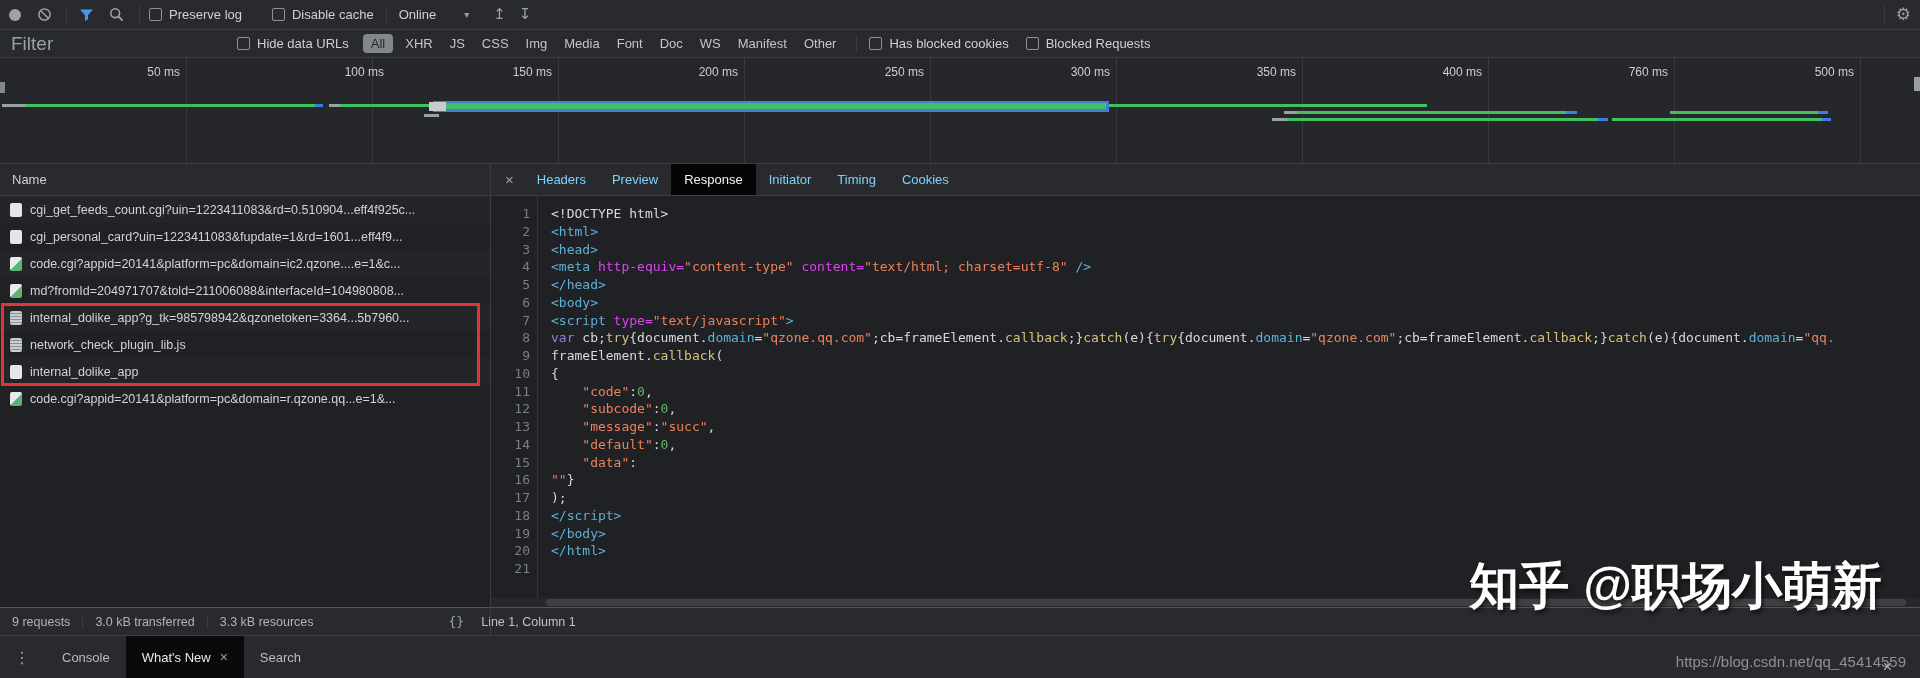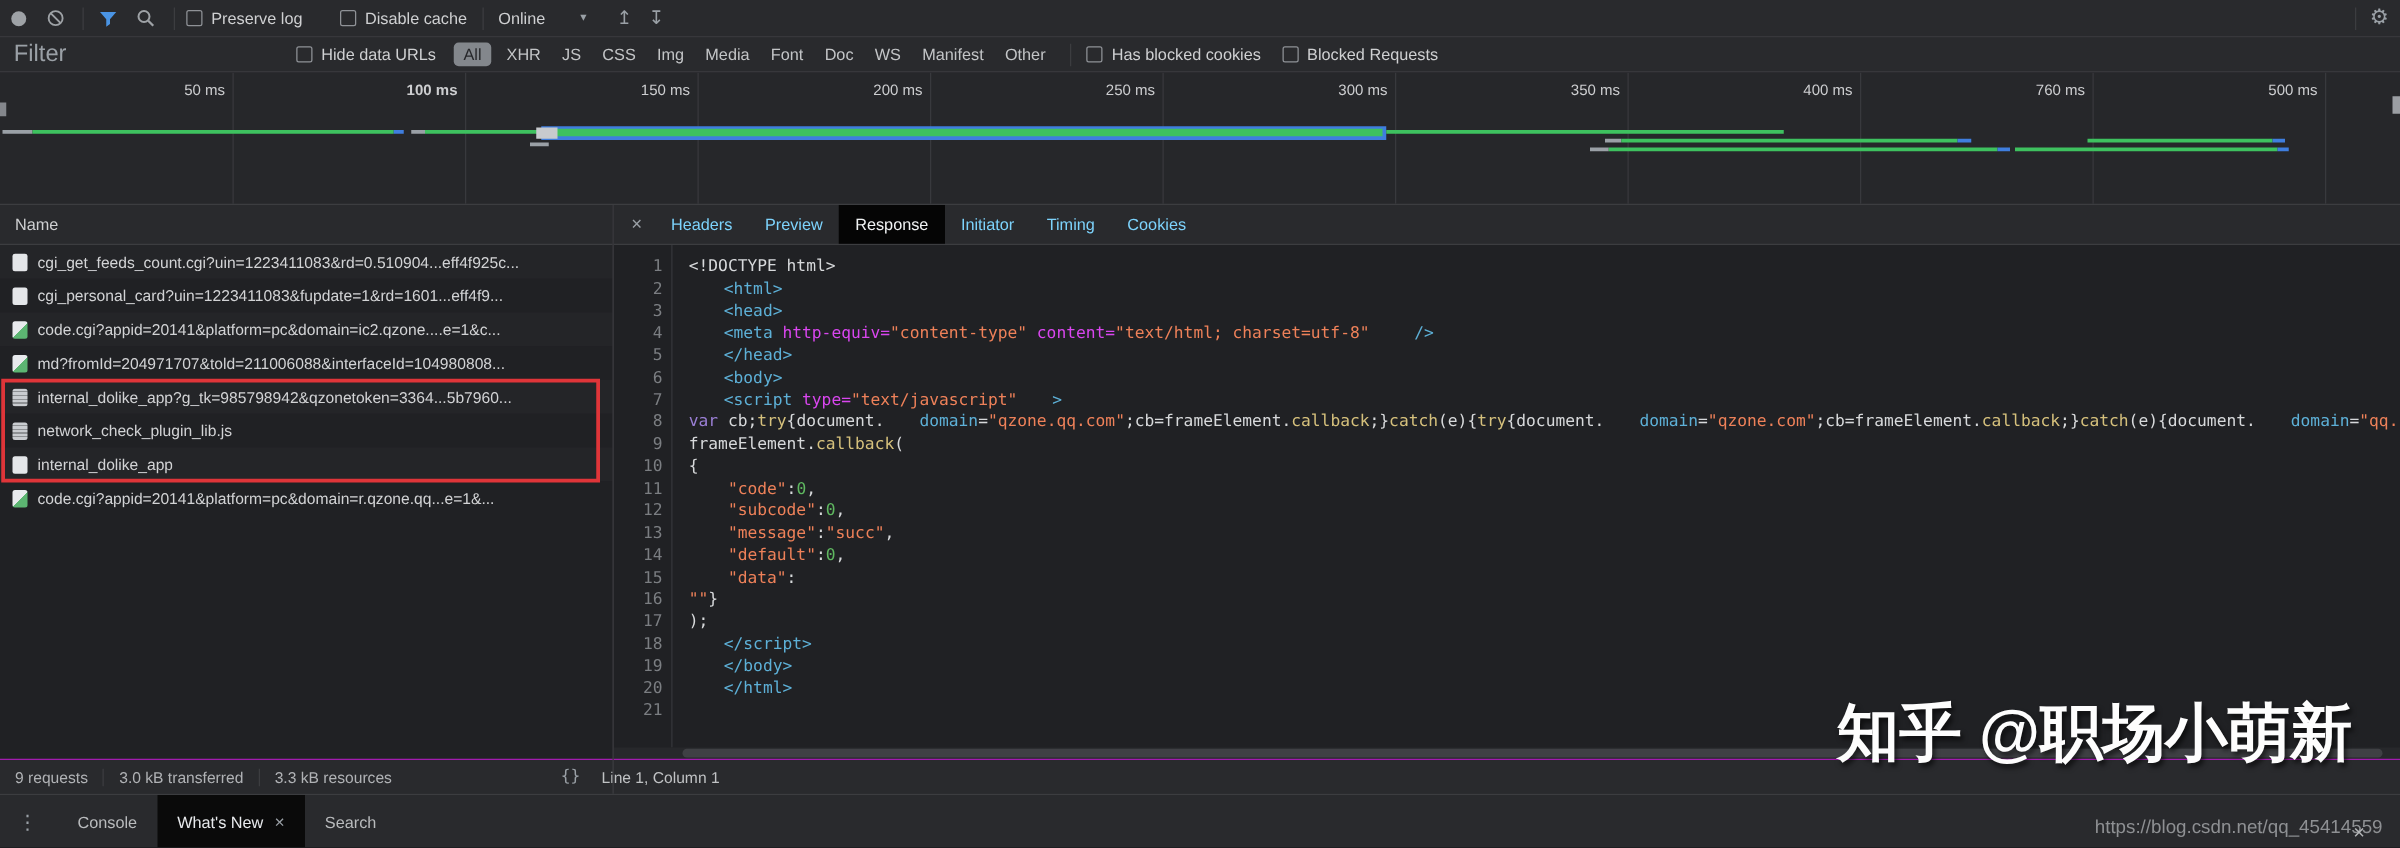--- a/index.html
+++ b/index.html
@@ -64,21 +64,21 @@
           border-bottom:1px solid #3c3d40;box-sizing:border-box;display:flex;align-items:stretch;}
   .closex{color:#9aa0a6;font-size:15px;align-self:center;margin:0 10px 0 14px;}
   .tab{line-height:31px;padding:0 13px;font-size:13px;color:#7dd3fc;}
   .tab.act{background:#050505;color:#f1f3f4;}
   #code{position:absolute;left:491px;top:196px;width:1429px;height:401px;overflow:hidden;padding-top:9px;
         font-family:"DejaVu Sans Mono",monospace;font-size:13px;line-height:17.75px;}
   .cline{display:flex;white-space:pre;}
   .ln{width:39px;text-align:right;padding-right:9px;color:#7b7e82;flex:none;}
   .lc{padding-left:12px;color:#d7d9db;}
   .gutterline{position:absolute;left:537px;top:196px;width:1px;height:402px;background:#35363a;}
-  .tk-t{color:#5db0d7;margin-left:28px;}  
+  .tk-t{color:#5db0d7;}  
   .tk-a{color:#d946ef;}  
   .tk-s{color:#ee8159;}  
   .tk-k{color:#9a7fd5;}  
   .tk-y{color:#d5c07c;}  
   .tk-n{color:#5fb860;}  
   .tk-d{color:#d7d9db;}  
   .hscroll{position:absolute;left:491px;top:598px;width:1429px;height:9px;background:#27282b;}
   .hthumb{position:absolute;left:55px;top:1px;width:1360px;height:7px;background:#3f4044;border-radius:4px;}
 
   
@@ -179,21 +179,21 @@
       <span>Blocked Requests</span>
     </label>
   </div>
 
   <div id="ov">
     <div class="ovhandle"></div>
     <div class="ovfrag"></div>
   <div class="gridline" style="left: 186px;"></div>
       <div class="ticklabel" style="left: 100px;">50 ms</div>
       <div class="gridline" style="left: 372px;"></div>
-      <div class="ticklabel" style="left: 286px; font-weight: bold;">100 ms</div>
+      <div class="ticklabel" style="left: 304px;">100 ms</div>
       <div class="gridline" style="left: 558px;"></div>
       <div class="ticklabel" style="left: 472px;">150 ms</div>
       <div class="gridline" style="left: 744px;"></div>
       <div class="ticklabel" style="left: 658px;">200 ms</div>
       <div class="gridline" style="left: 930px;"></div>
       <div class="ticklabel" style="left: 844px;">250 ms</div>
       <div class="gridline" style="left: 1116px;"></div>
       <div class="ticklabel" style="left: 1030px;">300 ms</div>
       <div class="gridline" style="left: 1302px;"></div>
       <div class="ticklabel" style="left: 1216px;">350 ms</div>

